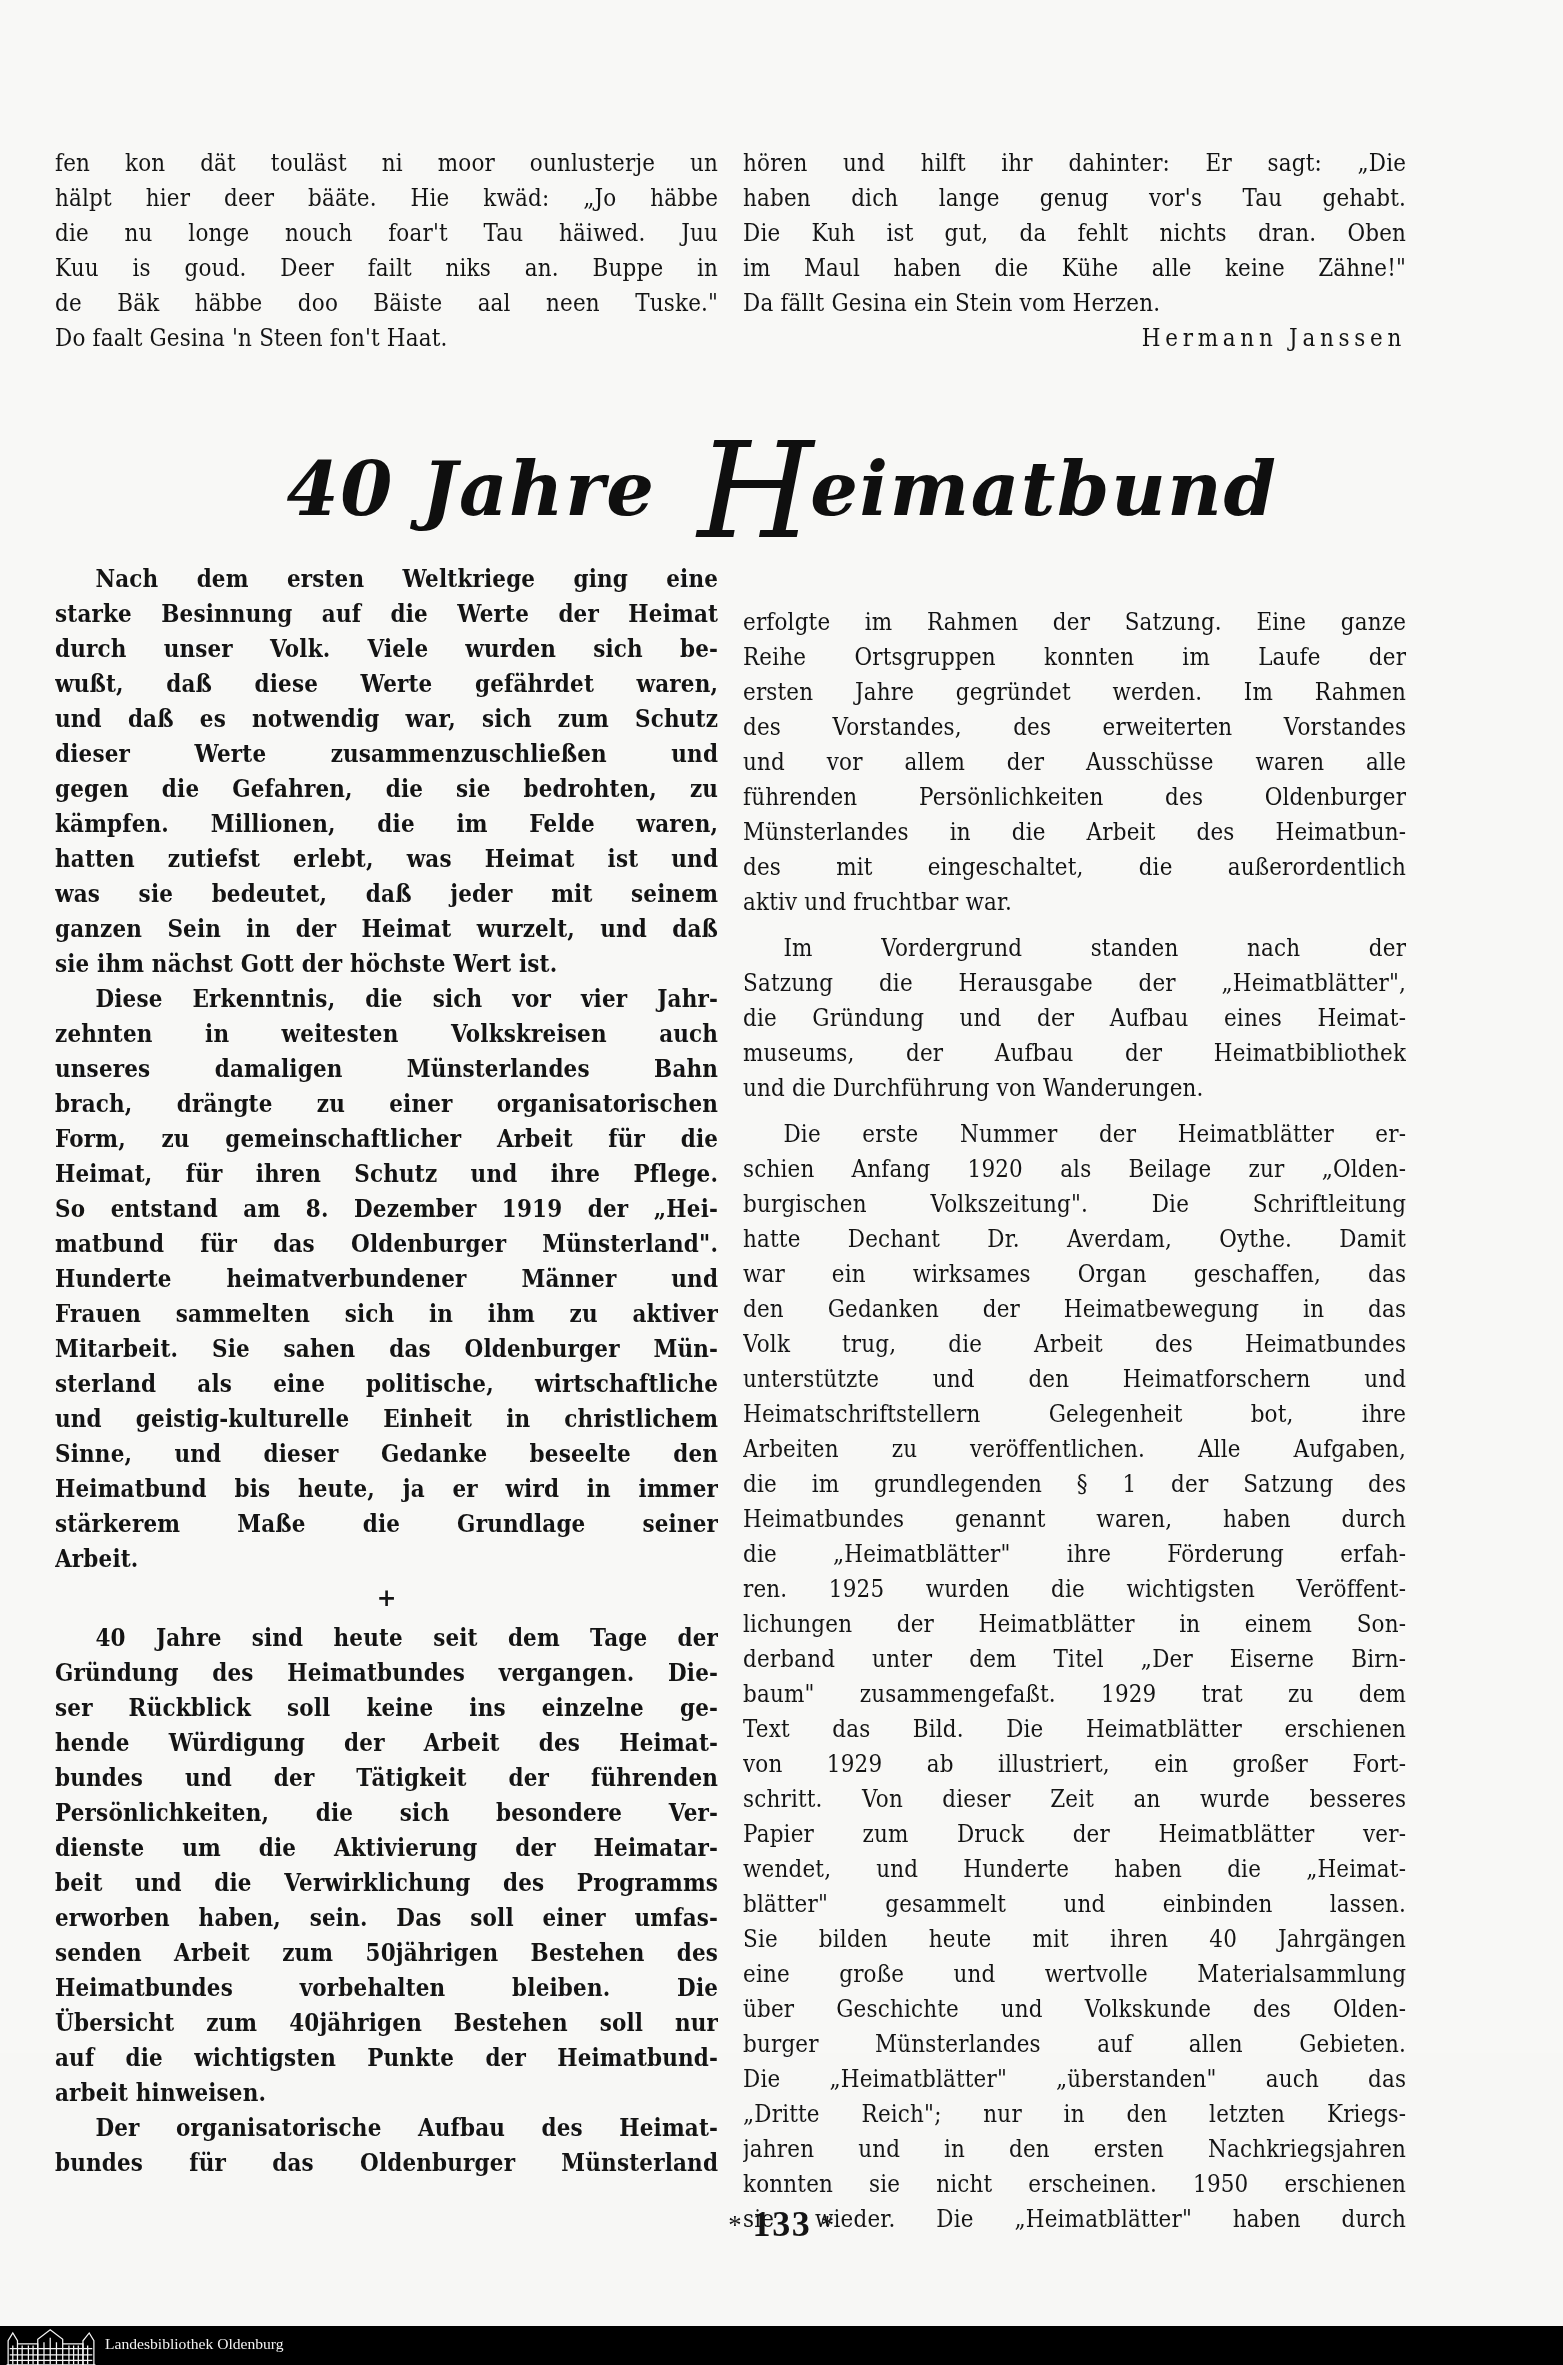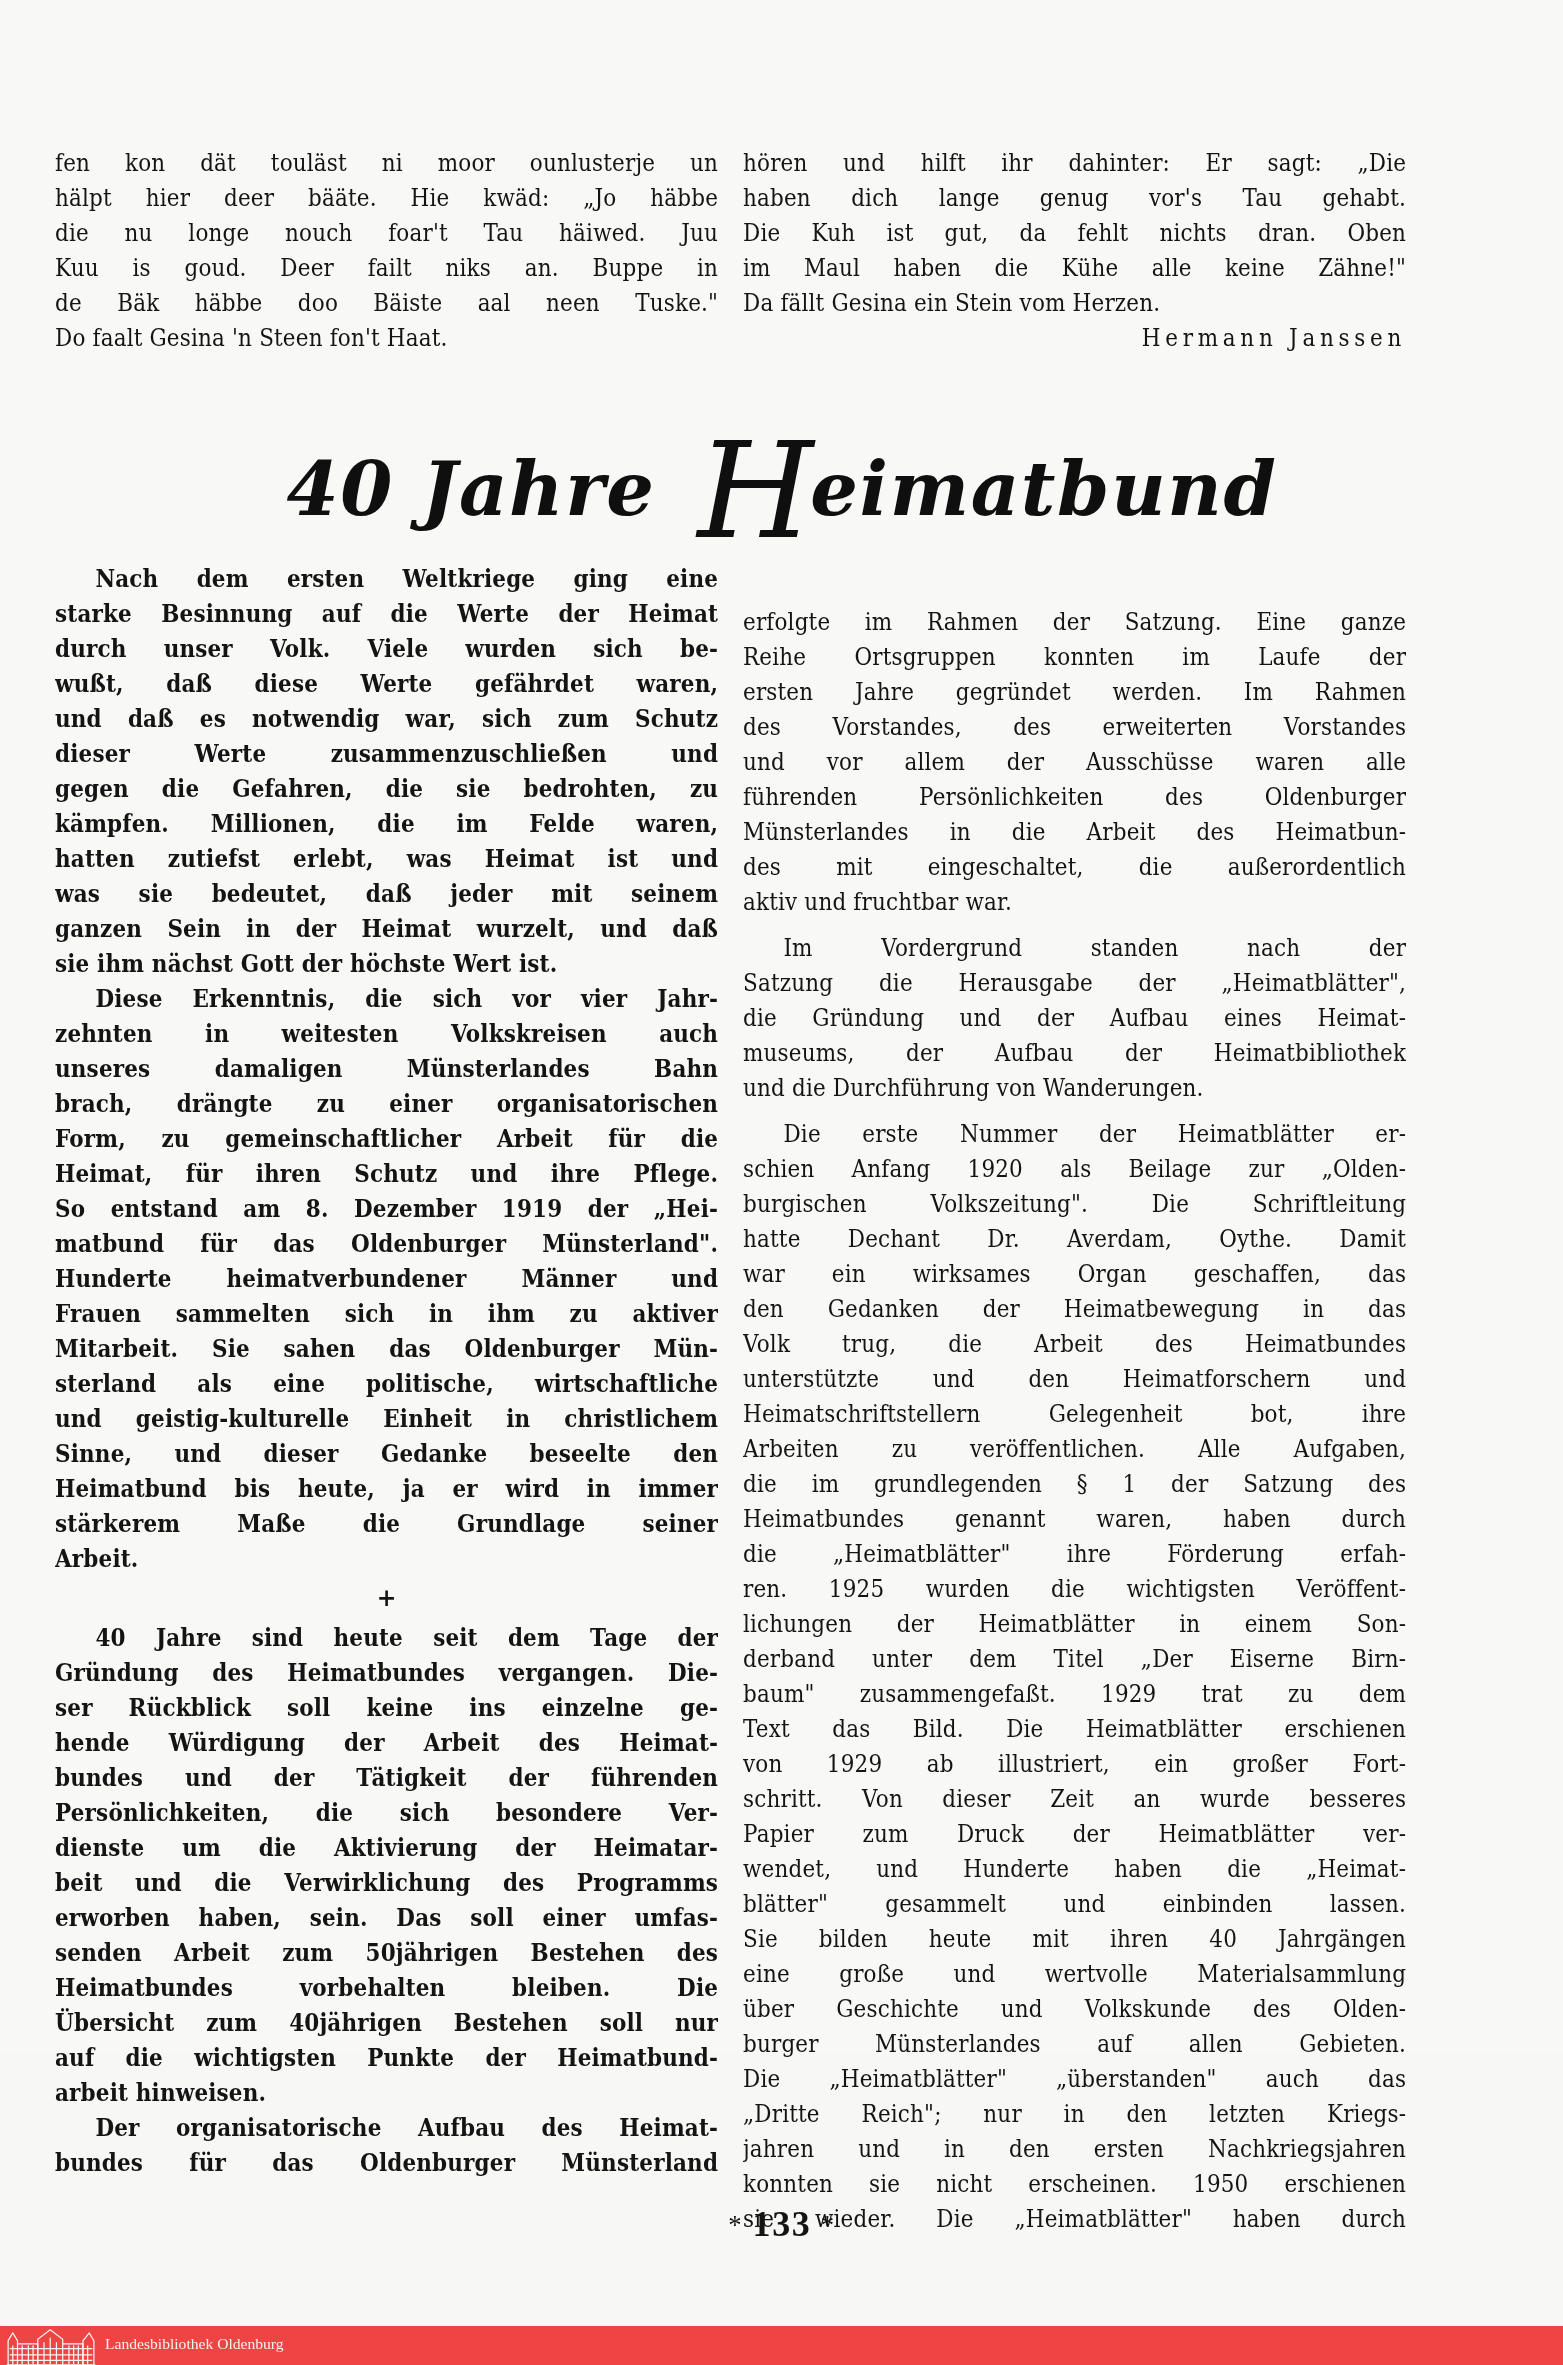--- a/index.html
+++ b/index.html
@@ -50,21 +50,21 @@
     font-size: 23.5px;
   }
   .page-number {
     position: absolute; top: 2203px; left: 0; width: 1564px; text-align: center;
     font-family: "Liberation Serif", serif; font-weight: bold; font-size: 36px;
     letter-spacing: 1.6px;
   }
   .page-number .star { font-size: 26.6px; font-weight: normal; margin: 0 9.4px; vertical-align: 1.6px; }
   .footer-bar {
     position: absolute; left: 0; top: 2326px; width: 1564px; height: 39px;
-    background: #ef4444;
+    background: #000000;
   }
   .footer-logo { position: absolute; left: 4.7px; top: 1.6px; width: 92px; height: 38px; }
   .footer-text {
     position: absolute; left: 105px; top: 8.6px;
     font-family: "Liberation Serif", serif; font-size: 15.6px; color: #f2f2f2;
   }
 </style>
 </head>
 <body>
 

